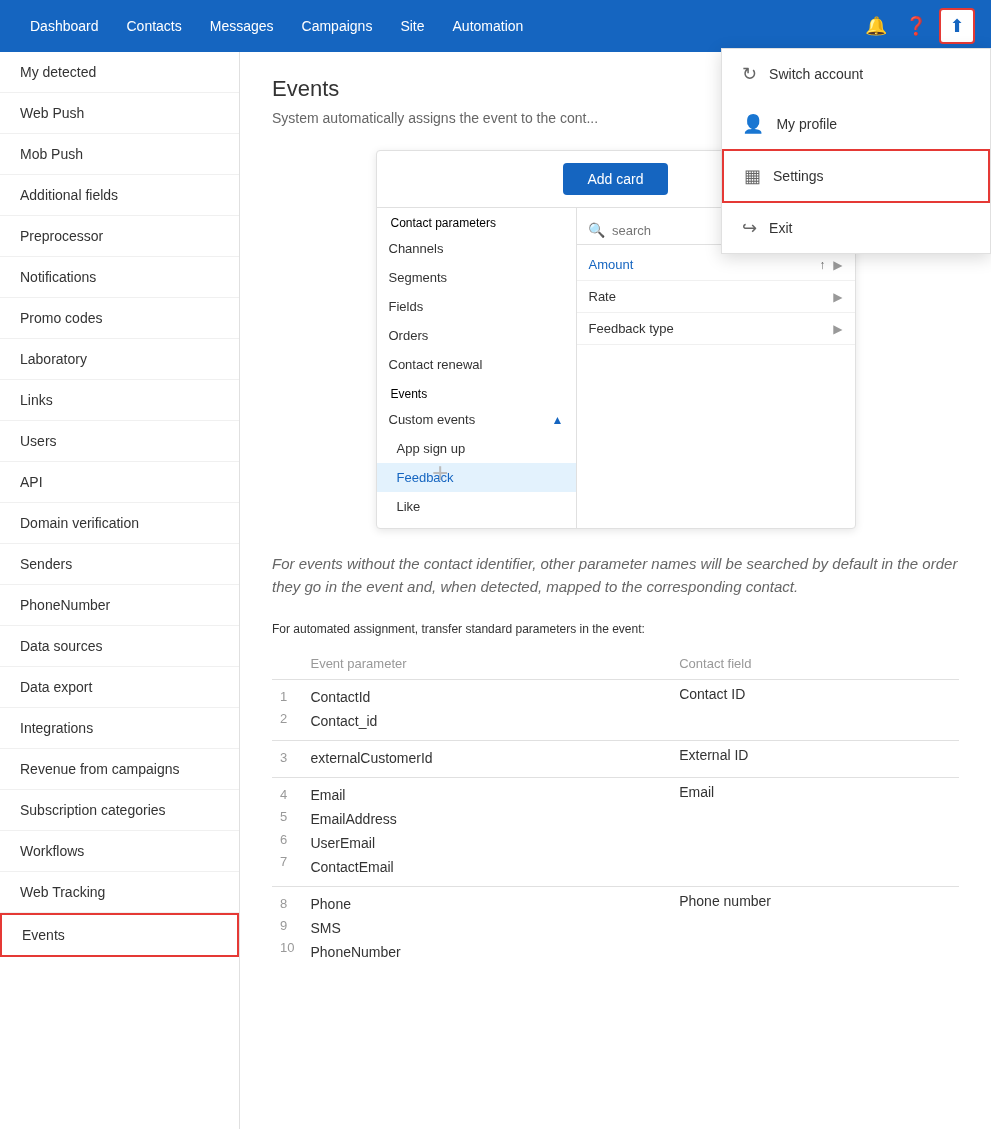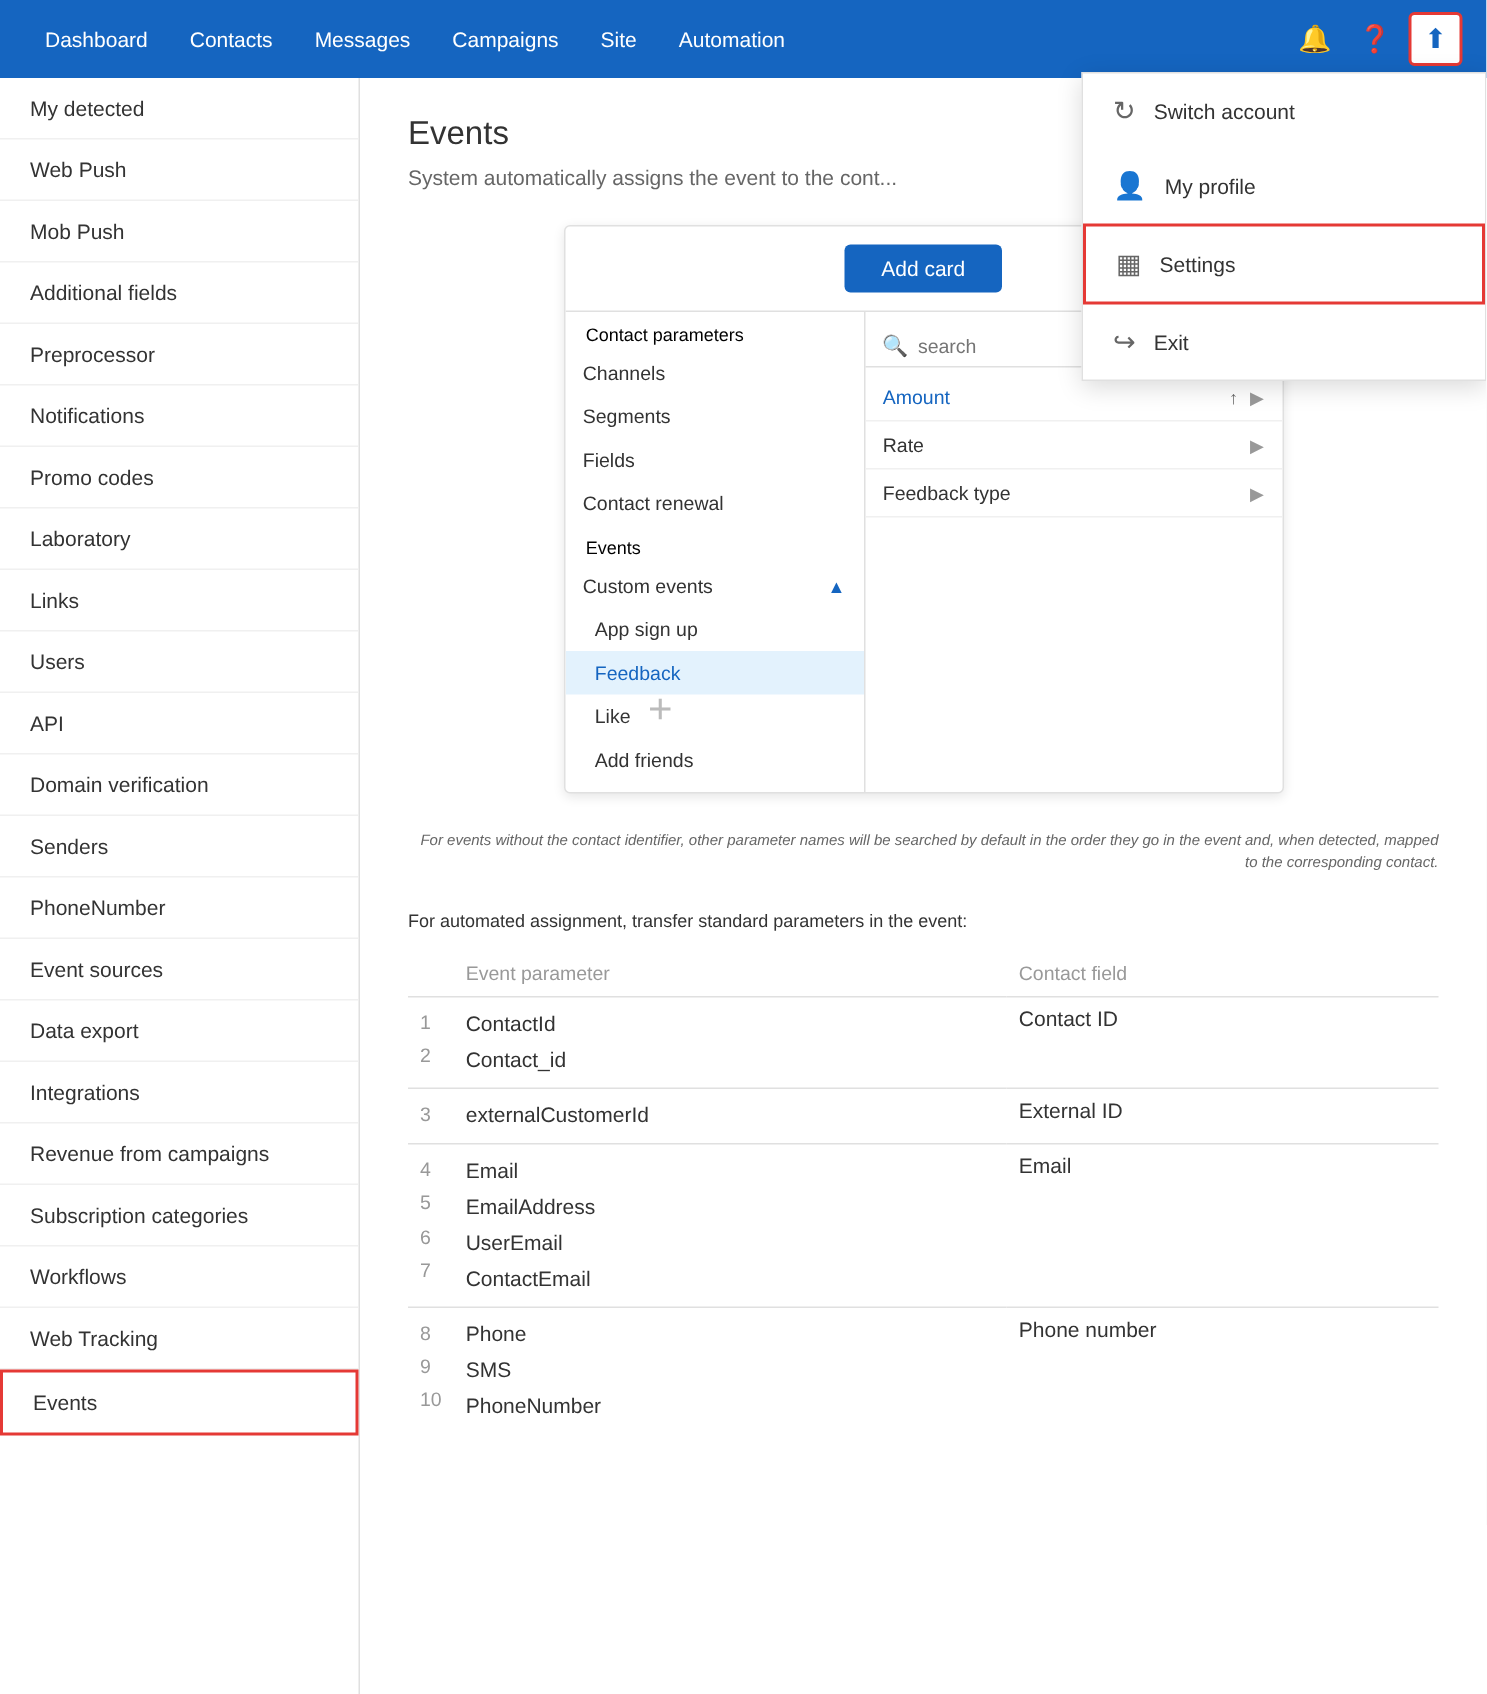--- a/index.html
+++ b/index.html
@@ -188,24 +188,23 @@
       position: absolute;
       font-size: 28px;
       color: #bbb;
       font-weight: 300;
     }
 
     
     .italic-note {
       font-style: italic;
       color: #666;
-      font-size: 10px;
+      font-size: 15px;
       margin-bottom: 24px;
       line-height: 1.5;
-      text-align: right;
     }
 
     
     .params-title {
       font-size: 12px;
       font-weight: 400;
       margin-bottom: 16px;
     }
     .params-table {
       width: 100%;
@@ -343,21 +342,21 @@
     <div class="sidebar-item">
         <span>Domain verification</span>
       </div>
     <div class="sidebar-item">
         <span>Senders</span>
       </div>
     <div class="sidebar-item">
         <span>PhoneNumber</span>
       </div>
     <div class="sidebar-item">
-        <span>Event sources</span>
+        <span>Data sources</span>
       </div>
     <div class="sidebar-item">
         <span>Data export</span>
       </div>
     <div class="sidebar-item">
         <span>Integrations</span>
       </div>
     <div class="sidebar-item">
         <span>Revenue from campaigns</span>
       </div>
@@ -390,20 +389,21 @@
         <div class="card-header">
           <button class="add-card-btn">Add card</button>
         </div>
         <div class="card-body">
 
           <div class="card-left">
             <div class="card-section-header">Contact parameters</div>
             <div class="card-list-item">Channels</div>
             <div class="card-list-item">Segments</div>
             <div class="card-list-item">Fields</div>
+            <div class="card-list-item">Orders</div>
             <div class="card-list-item">Contact renewal</div>
             <div class="card-section-header">Events</div>
             <div class="card-list-item expanded" style="display:flex;justify-content:space-between;align-items:center;">
               <span>Custom events</span>
               <span class="expand-icon" style="color:#1565c0;font-size:12px;">▲</span>
             </div>
             <div class="card-list-item" style="padding-left:20px;">App sign up</div>
             <div class="card-list-item active" style="padding-left:20px;background:#e3f2fd;color:#1565c0;">Feedback</div>
             <div class="card-list-item" style="padding-left:20px;">Like</div>
             <div class="card-list-item" style="padding-left:20px;">Add friends</div>

